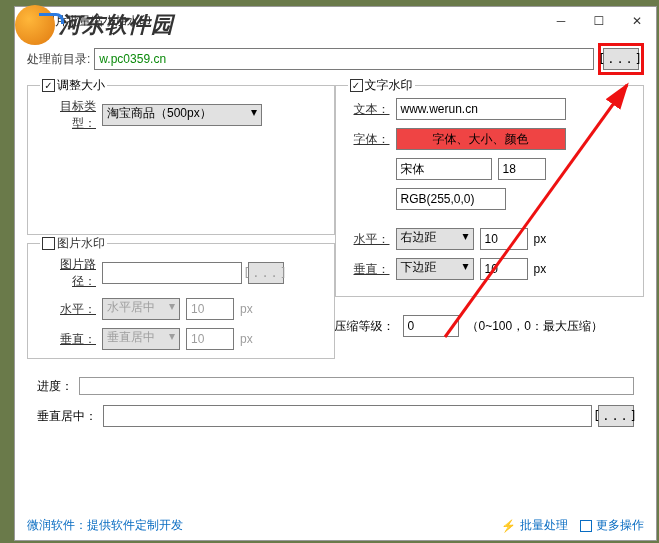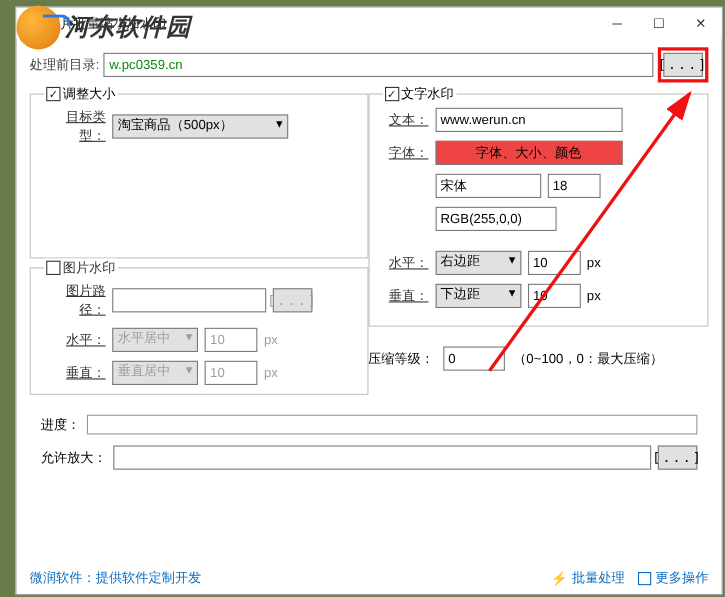--- a/index.html
+++ b/index.html
@@ -176,21 +176,21 @@
       </div>
     </div>
   </div>
 
   <div class="progressrow">
     <span>进度：</span>
     <div class="progressbar"></div>
   </div>
 
   <div class="outputrow">
-    <span>允许放大：</span>
+    <span>垂直居中：</span>
     <input class="inp" value="" style="">
     <span class="browse">[...]</span>
   </div>
 
   <div class="footer">
     <span class="link">微润软件：提供软件定制开发</span>
     <span class="spacer"></span>
     <span class="fbtn">
       <span class="lightning">⚡</span>
       <span>批量处理</span>

